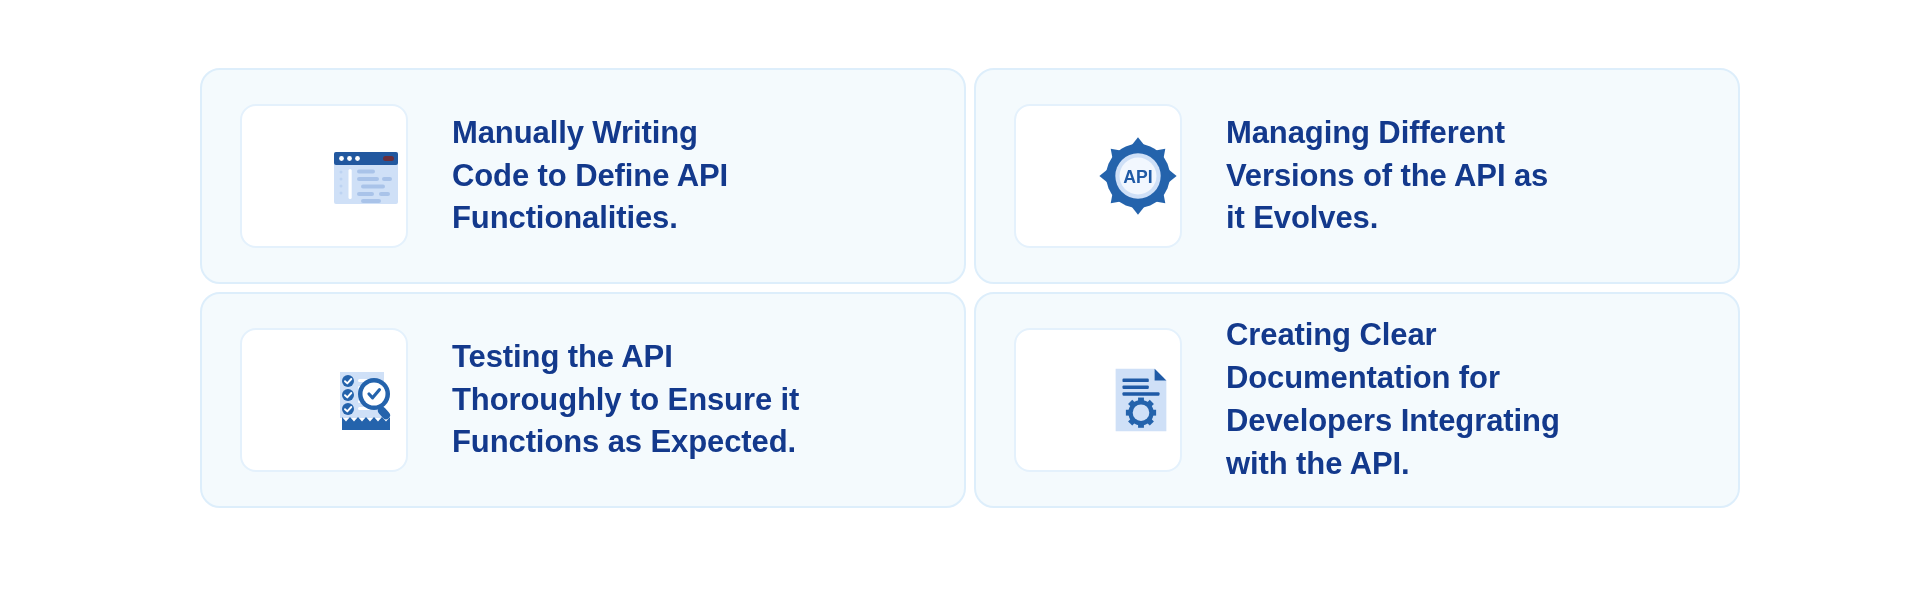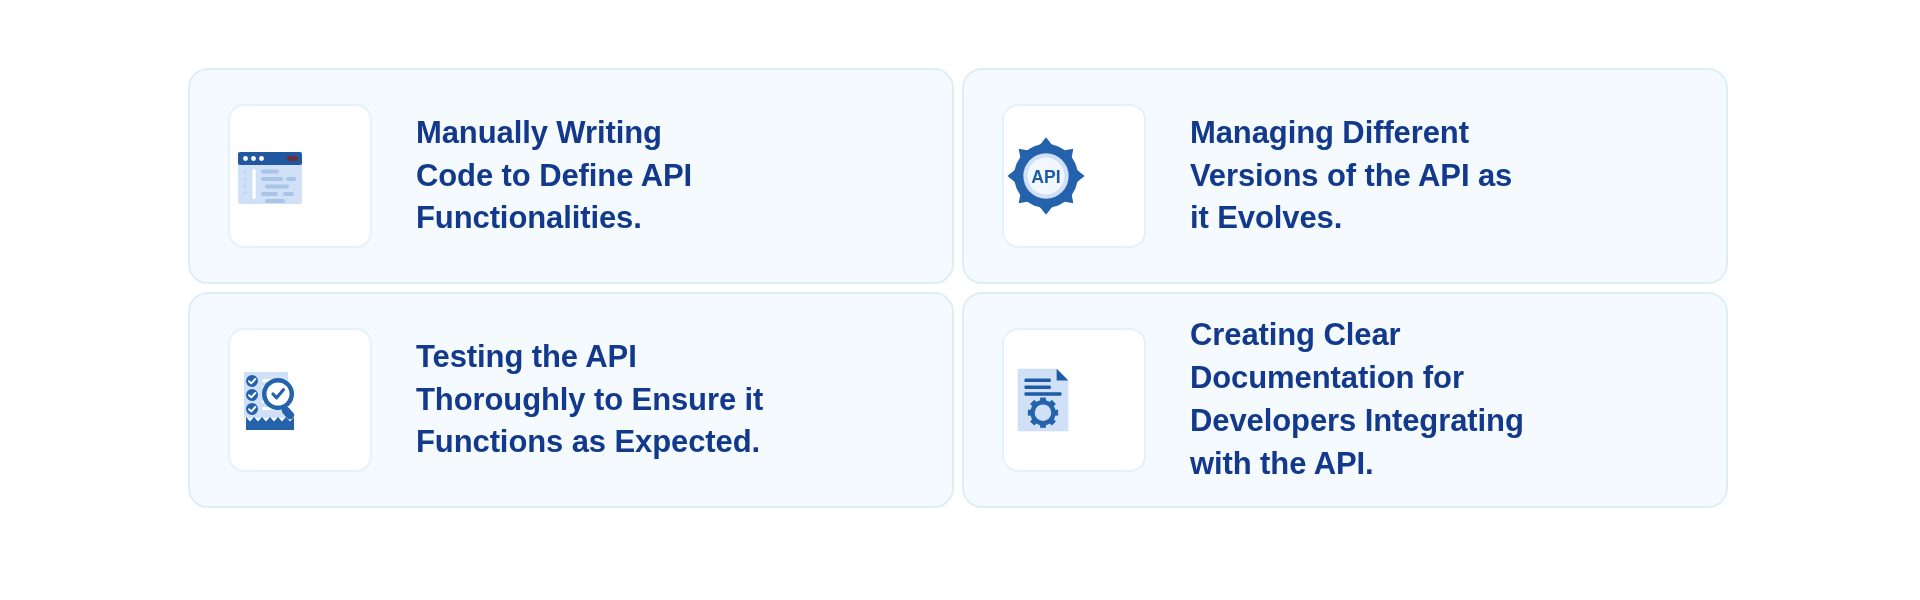--- a/index.html
+++ b/index.html
@@ -14,21 +14,21 @@
 
   .board {
     width: 1920px;
     height: 600px;
     position: relative;
     background: #ffffff;
   }
 
   .grid {
     position: absolute;
-    left: 188px;
+    left: 200px;
     top: 68px;
     width: 1562px;
     height: 465px;
     display: grid;
     grid-template-columns: 766px 766px;
     grid-template-rows: 216px 216px;
     column-gap: 30px;
     row-gap: 33px;
     gap: 8px;
   }
@@ -38,28 +38,28 @@
     border: 2px solid #ddeefb;
     border-radius: 20px;
     display: flex;
     align-items: center;
     padding-left: 38px;
     gap: 44px;
   }
 
   .icon-tile {
     flex: 0 0 auto;
-    width: 144px;
+    width: 168px;
     height: 144px;
     background: #ffffff;
     border: 2px solid #e4f1fc;
     border-radius: 16px;
     display: flex;
     align-items: center;
-    justify-content: flex-start;
+    justify-content: flex-end;
   }
 
   .icon-tile svg { display: block; }
 
   .card-text {
     color: #13398c;
     font-size: 31px;
     line-height: 1.38;
     font-weight: 700;
     letter-spacing: -0.1px;

